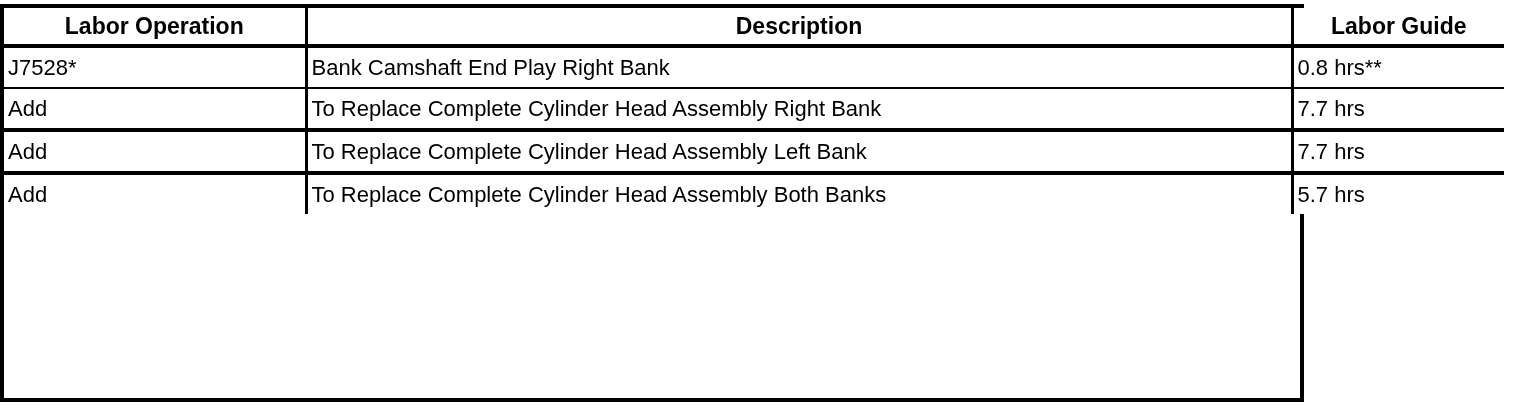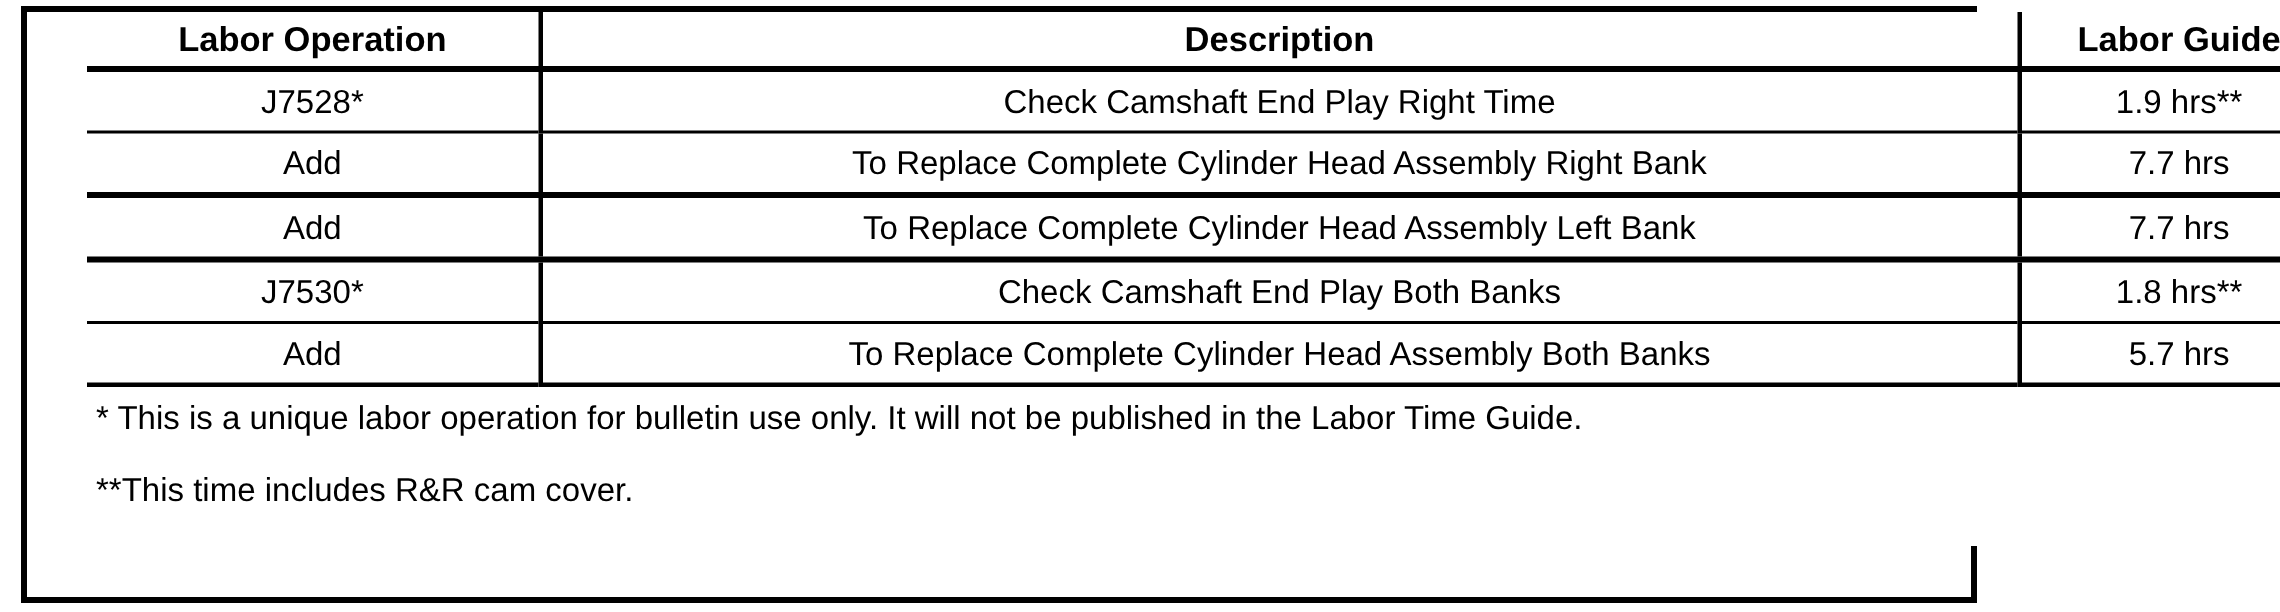--- a/index.html
+++ b/index.html
@@ -11,28 +11,27 @@
   body {
     width: 1520px;
     height: 408px;
     font-family: "Liberation Sans", sans-serif;
     color: #000000;
     overflow: hidden;
   }
 
   #table-wrap {
     position: absolute;
-    left: 14px;
+    left: 0;
     top: 4px;
     width: 1304px;
     height: 398px;
     box-sizing: border-box;
     border: 4px solid #000000;
     background: #ffffff;
-    padding-left: 40px;
   }
 
   table.labor-table {
     width: 100%;
     border-collapse: collapse;
     table-layout: fixed;
     background: #ffffff;
   }
 
   col.col-op    { width: 302px; }
@@ -49,21 +48,20 @@
     border-bottom: 4px solid #000000;
     padding: 0 4px;
     white-space: nowrap;
   }
 
   
   tr.data-row td {
     height: 39px;
     font-size: 22px;
     font-weight: normal;
-    text-align: center;
     vertical-align: middle;
     padding: 0 4px;
     white-space: nowrap;
   }
   tr.sep-thin  td { border-bottom: 2px solid #000000; }
   tr.sep-thick td { border-bottom: 4px solid #000000; }
   tr.sep-none  td { border-bottom: 0; }
 
   
   td.cell-op   { border-right: 3px solid #000000; }
@@ -100,44 +98,33 @@
     </colgroup>
     <tbody id="table-body">
 
     <tr class="header-row">
           <td class="cell-op">Labor Operation</td>
           <td class="cell-desc">Description</td>
           <td class="cell-time">Labor Guide</td>
         </tr>
         <tr class="data-row sep-thin">
           <td class="cell-op">J7528*</td>
-          <td class="cell-desc">Check Camshaft End Play Right Time</td>
-          <td class="cell-time">1.9 hrs**</td>
+          <td class="cell-desc">Bank Camshaft End Play Right Bank</td>
+          <td class="cell-time">0.8 hrs**</td>
         </tr>
         <tr class="data-row sep-thick">
           <td class="cell-op">Add</td>
           <td class="cell-desc">To Replace Complete Cylinder Head Assembly Right Bank</td>
           <td class="cell-time">7.7 hrs</td>
         </tr>
         <tr class="data-row sep-thick">
           <td class="cell-op">Add</td>
           <td class="cell-desc">To Replace Complete Cylinder Head Assembly Left Bank</td>
           <td class="cell-time">7.7 hrs</td>
         </tr>
-        <tr class="data-row sep-thin">
-          <td class="cell-op">J7530*</td>
-          <td class="cell-desc">Check Camshaft End Play Both Banks</td>
-          <td class="cell-time">1.8 hrs**</td>
-        </tr>
         <tr class="data-row sep-none">
           <td class="cell-op">Add</td>
           <td class="cell-desc">To Replace Complete Cylinder Head Assembly Both Banks</td>
           <td class="cell-time">5.7 hrs</td>
-        </tr>
-        <tr class="footnote-row">
-          <td class="footnote-cell" colspan="3">
-            <div class="footnote-line">* This is a unique labor operation for bulletin use only. It will not be published in the Labor Time Guide.</div>
-            <div class="footnote-line second">**This time includes R&amp;R cam cover.</div>
-          </td>
         </tr>
       </tbody>
   </table>
 </div>
 
 </body></html>

